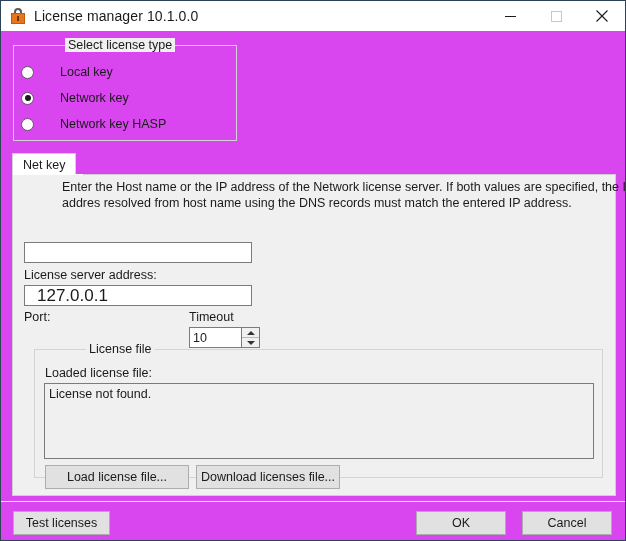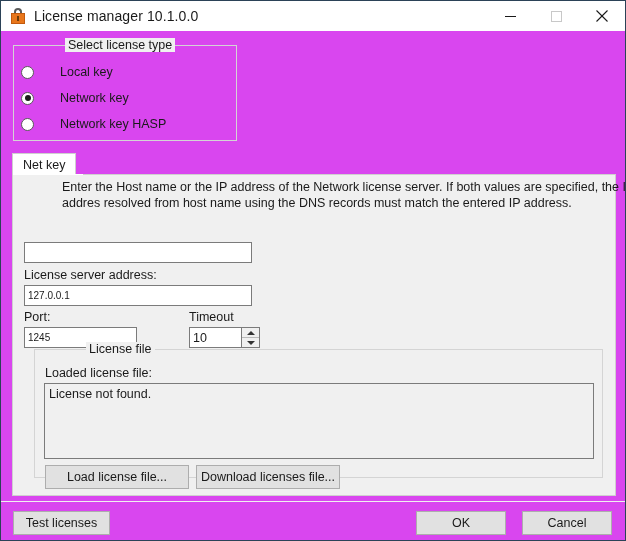--- a/index.html
+++ b/index.html
@@ -142,25 +142,25 @@
     font-size: 12.5px;
     color: #1a1a1a;
     white-space: nowrap;
   }
 
   .textbox {
     position: absolute;
     background: #ffffff;
     border: 1px solid #7b7b7b;
     box-sizing: border-box;
-    font-size: 10px;
-    color: #1a1a1a;
-    display: flex;
-    align-items: center;
-    padding-left: 3px;
+    font-size: 17px;
+    color: #1a1a1a;
+    display: flex;
+    align-items: center;
+    padding-left: 12px;
     overflow: hidden;
     white-space: nowrap;
   }
 
   
   .tabstrip {
     position: absolute;
     left: 11px;
     top: 152px;
     width: 604px;
@@ -368,21 +368,20 @@
     <div class="tab-panel-cover"></div>
 
     <div class="desc">Enter the Host name or the IP address of the Network license server. If both values are specified, the IP addres resolved from host name using the DNS records must match the entered IP address.</div>
 
     <div class="textbox" style="left:12px; top:89px; width:228px; height:21px;" title=""></div>
 
     <div class="lbl" style="left:12px; top:115px;">License server address:</div>
     <div class="textbox" style="left:12px; top:132px; width:228px; height:21px;">127.0.0.1</div>
 
     <div class="lbl" style="left:12px; top:157px;">Port:</div>
-    <div class="textbox" style="left:12px; top:174px; width:113px; height:21px;">1245</div>
 
     <div class="lbl" style="left:177px; top:157px;">Timeout</div>
     <div class="spinner-wrap" style="left:177px; top:174px; width:71px; height:21px;">
       <div class="spinner-value">10</div>
       <div class="spinner-btns">
         <div class="spin-btn up">
           <span class="tri-up"></span>
         </div>
         <div class="spin-btn down">
           <span class="tri-down"></span>

